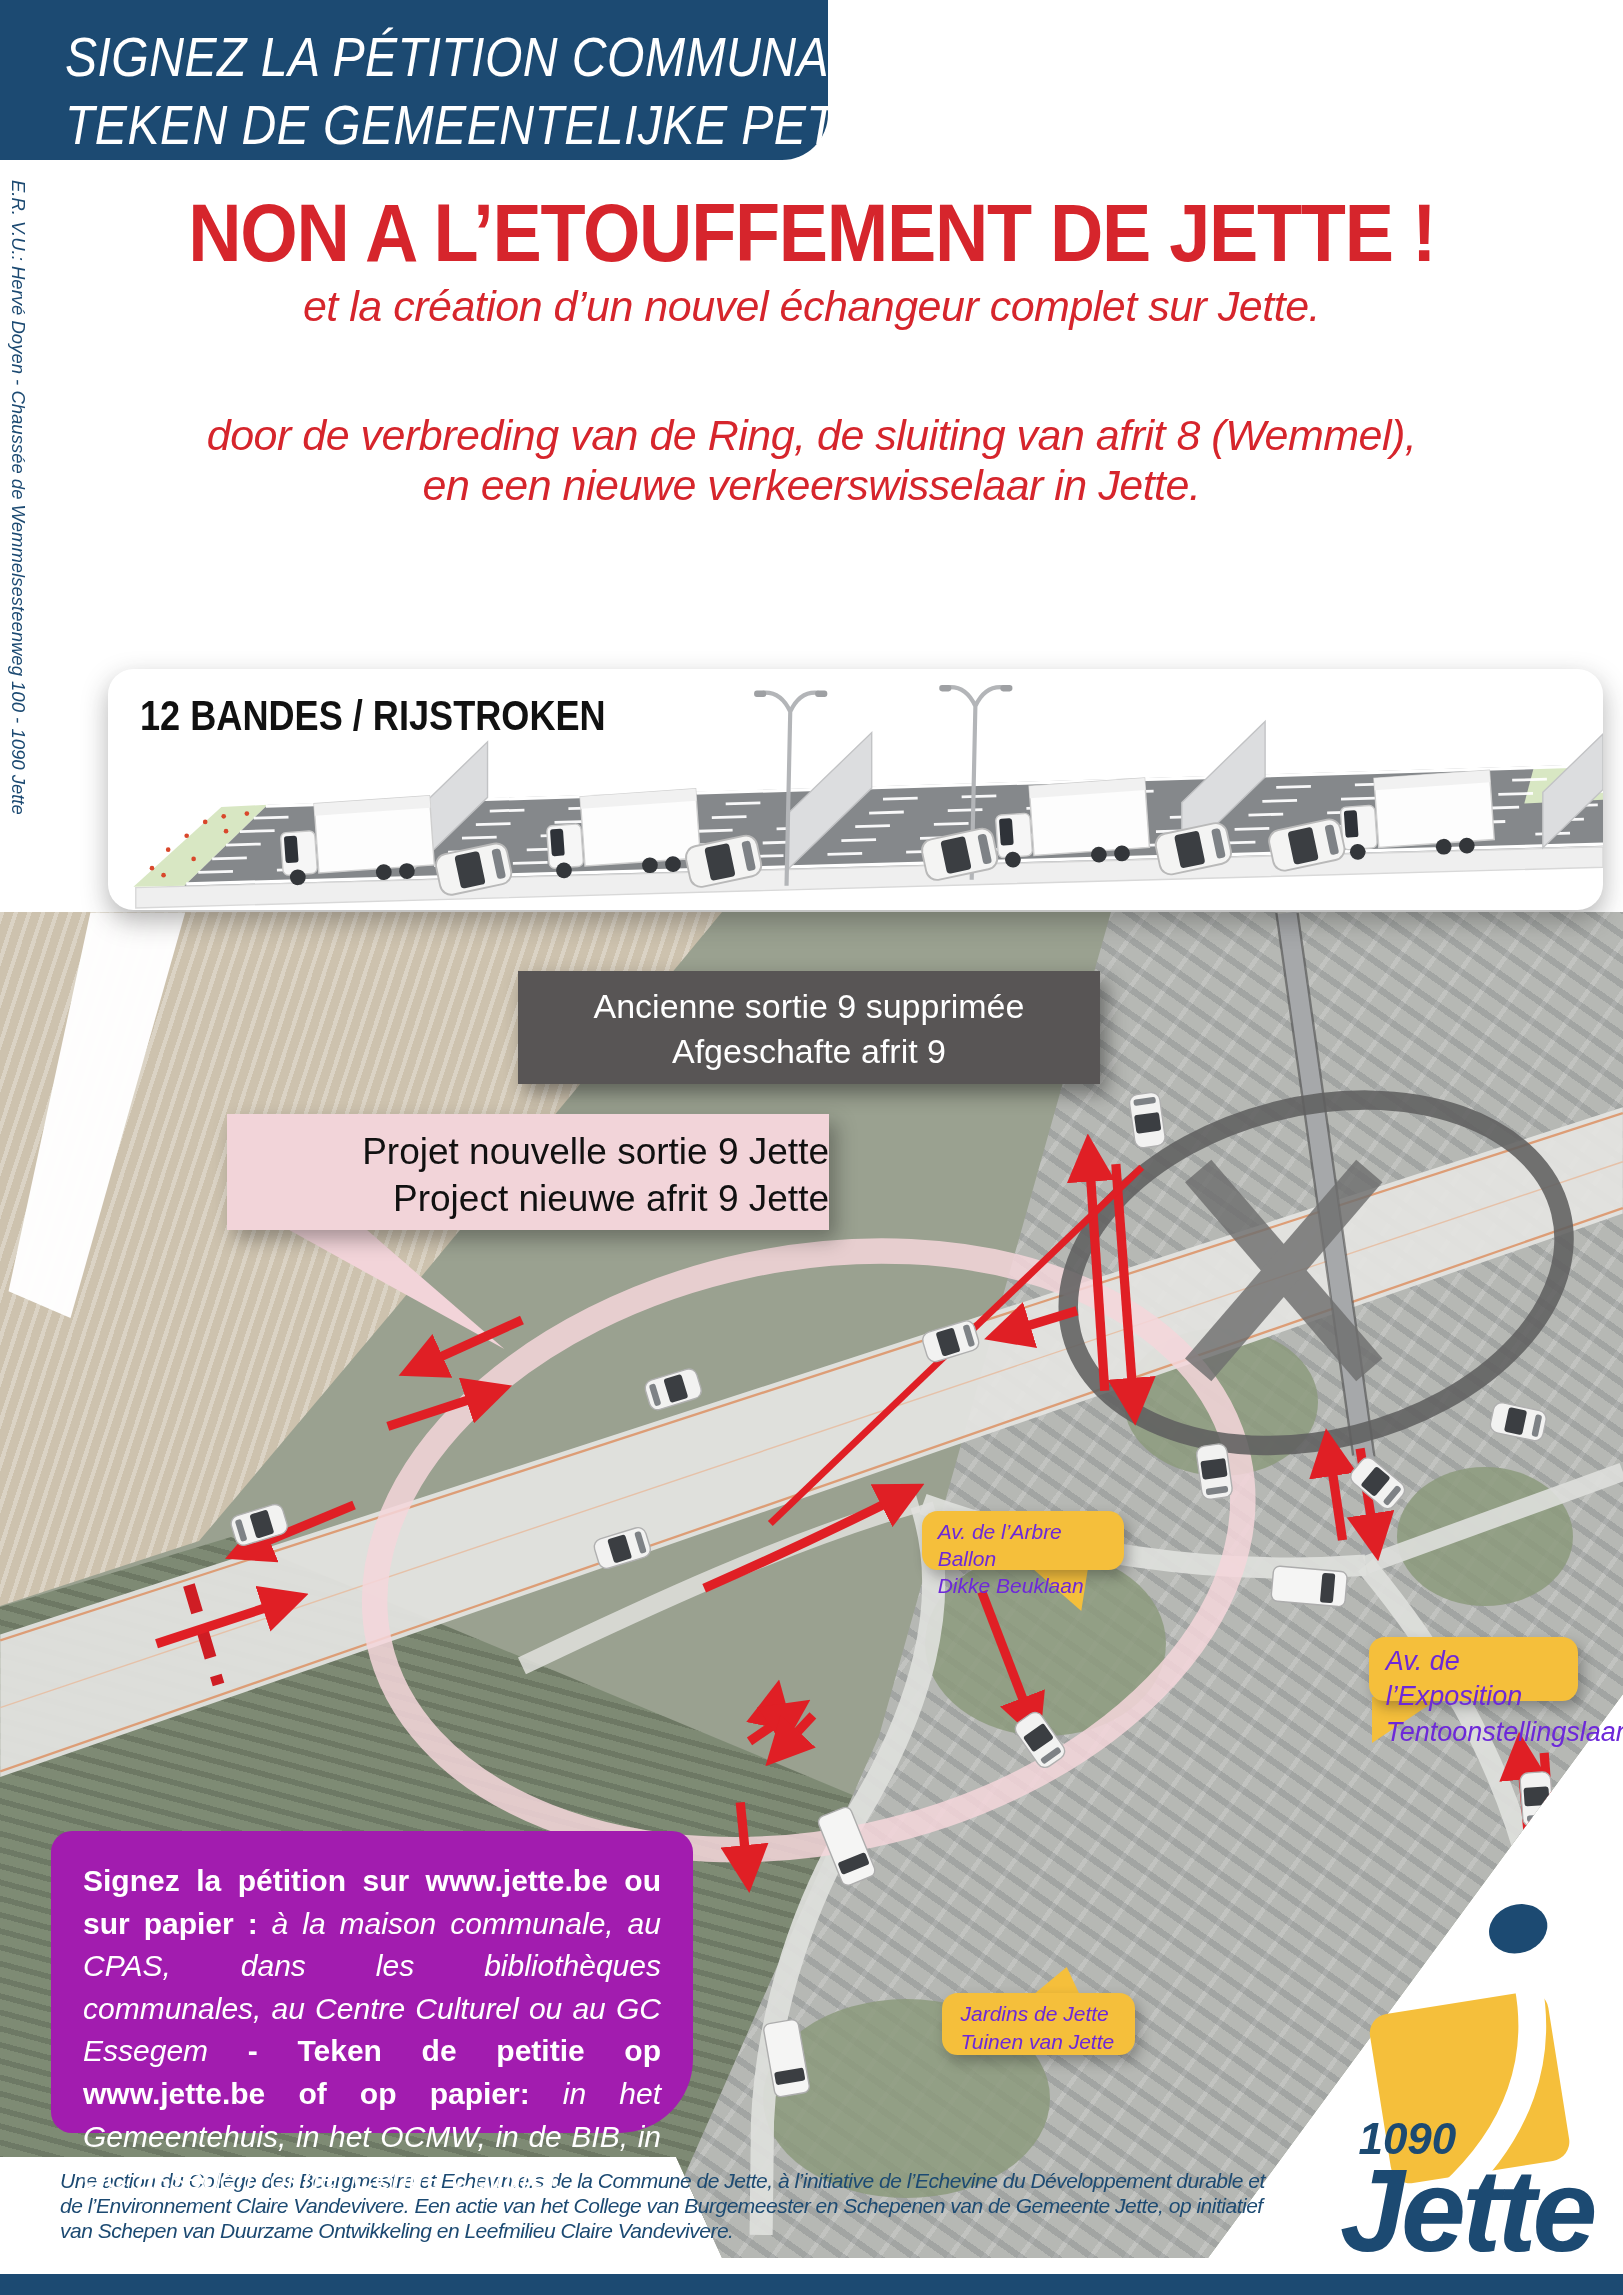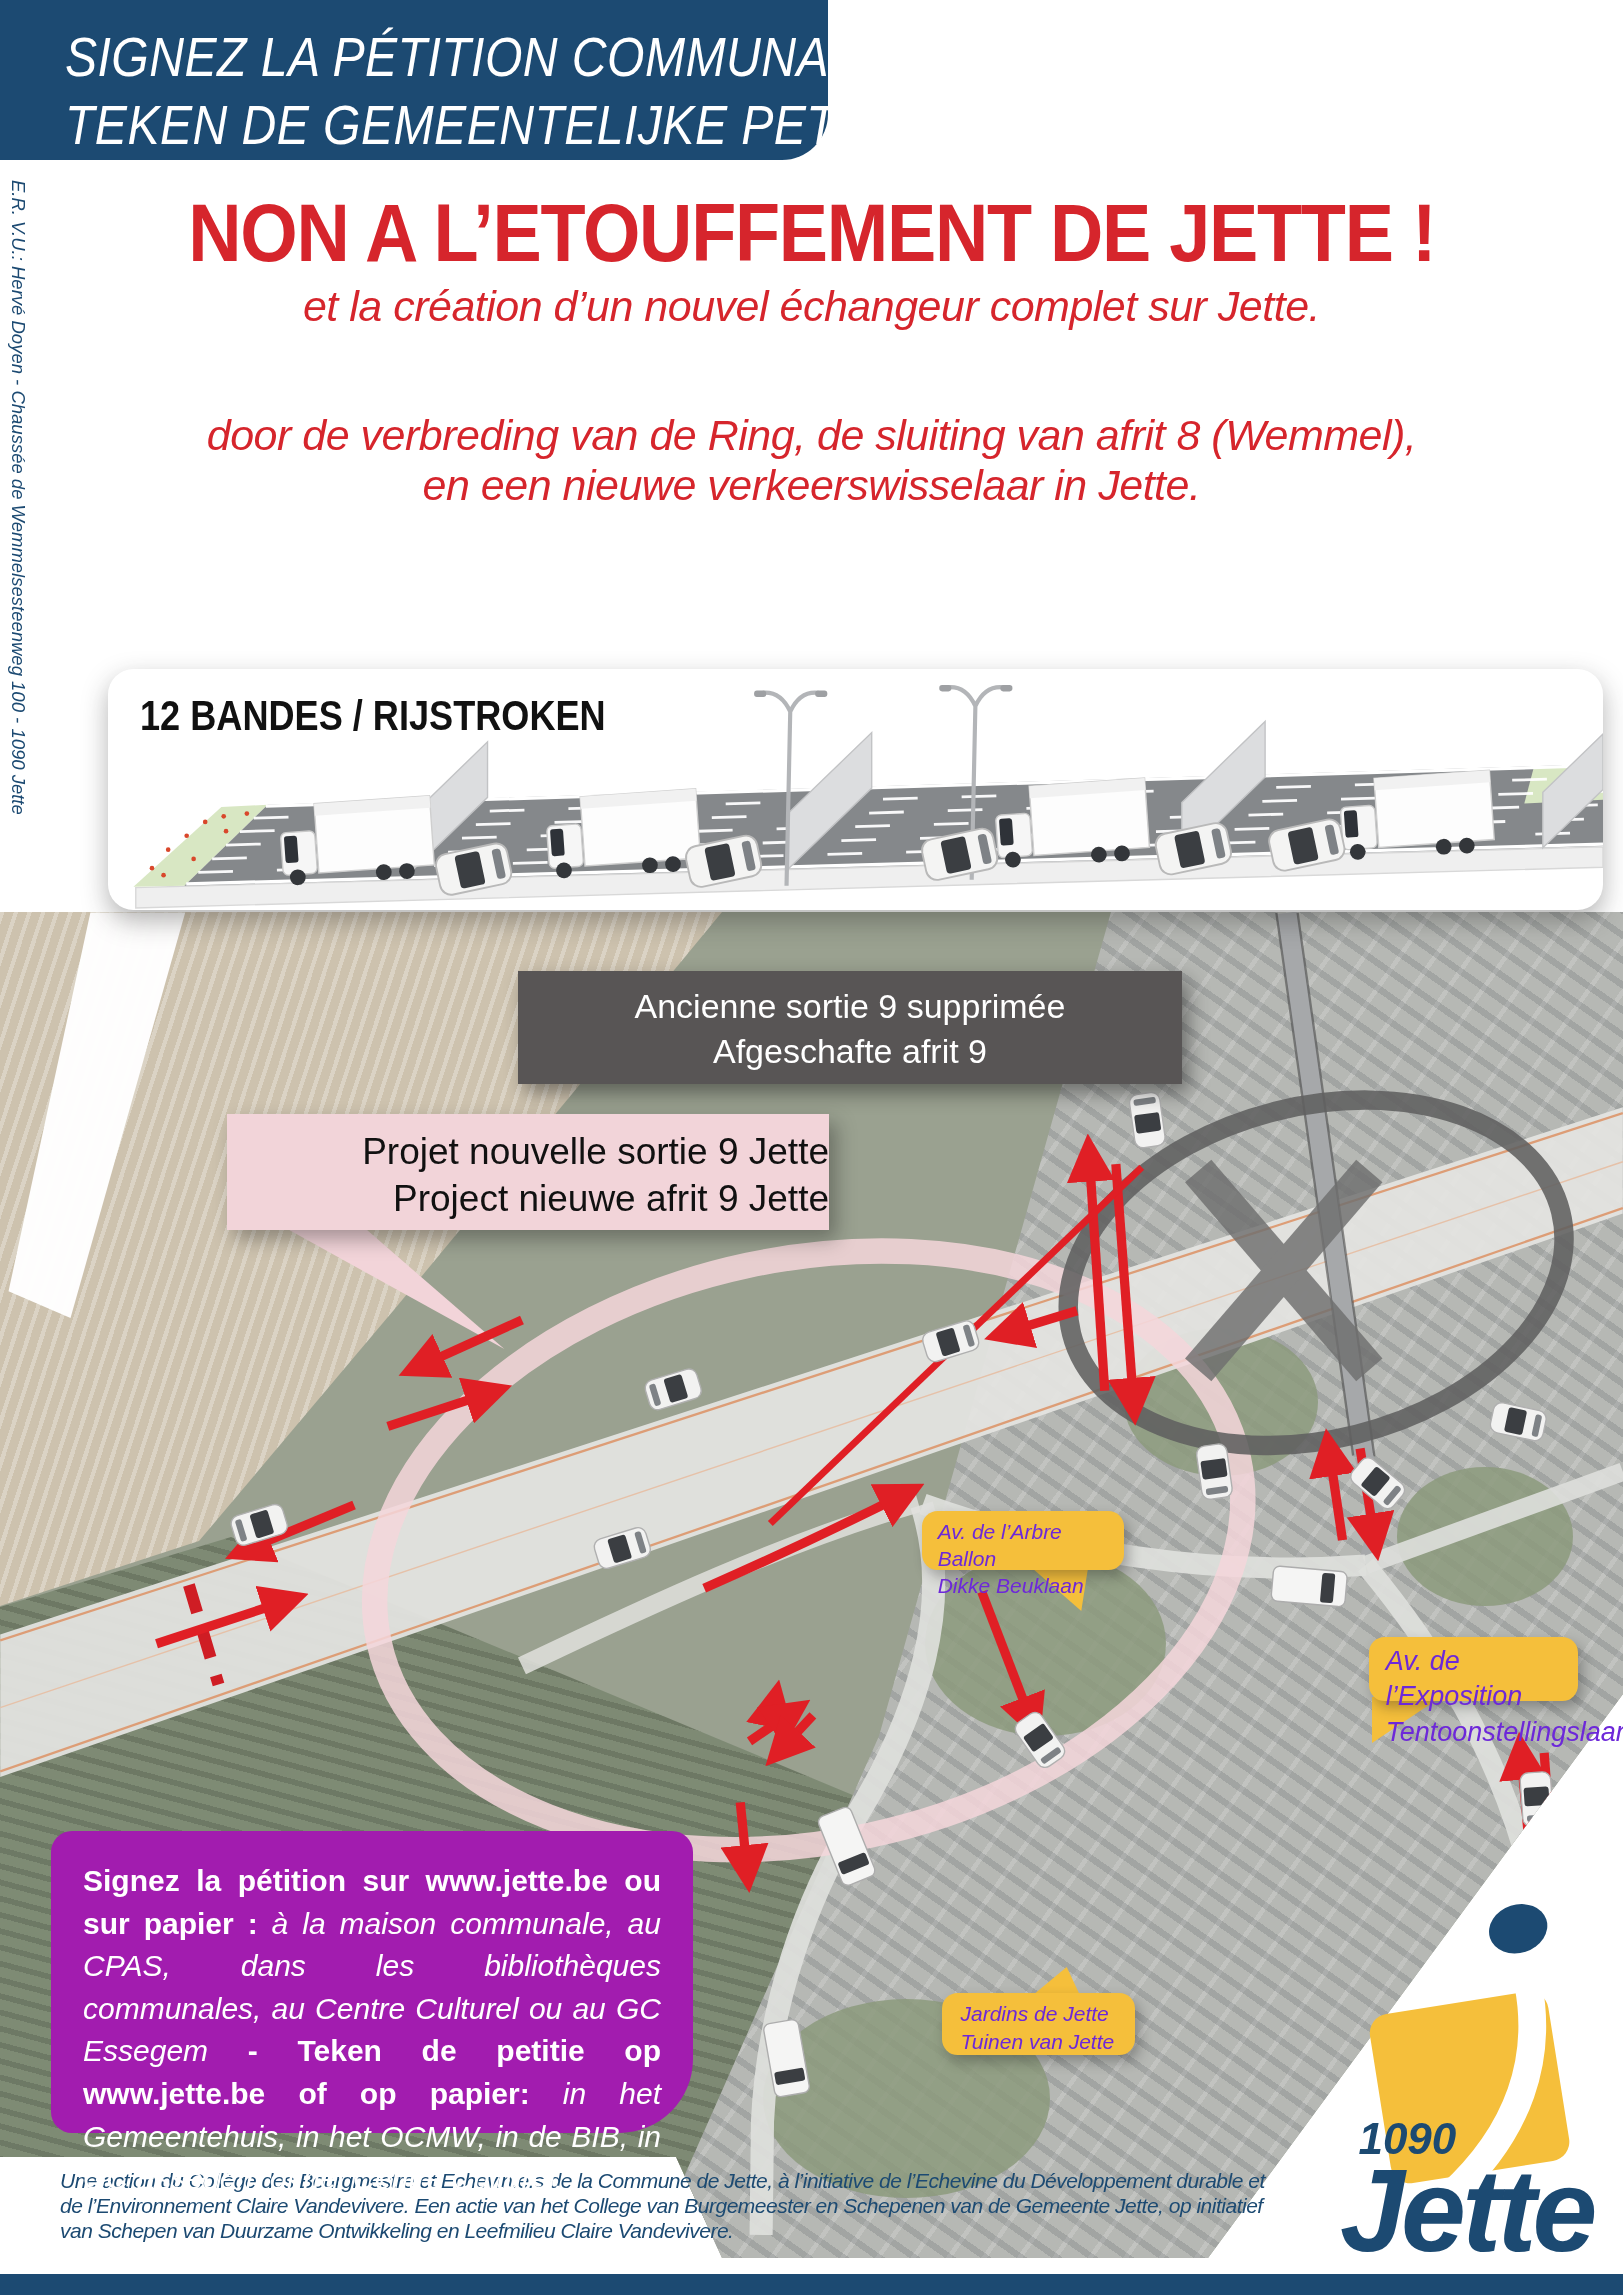--- a/index.html
+++ b/index.html
@@ -52,21 +52,21 @@
   .park{border-radius:50%;background:#8c9a7d;opacity:.85;}
   .park.p1{left:925px;top:639px;width:241px;height:185px;}
   .park.p2{left:1124px;top:416px;width:194px;height:148px;}
   .park.p3{left:1397px;top:555px;width:176px;height:139px;}
   .park.p4{left:763px;top:1087px;width:287px;height:199px;}
   .map-svg{position:absolute;left:0;top:912px;width:1623px;height:1346px;z-index:6;
        clip-path:polygon(0 0,1623px 0,1623px 782px,1208px 1346px,722px 1346px,676px 1245px,0 1245px);}
 
   
   .maplabel{position:absolute;z-index:8;text-align:center;}
-  .lbl-old{left:518px;top:971px;width:664px;height:113px;background:#585555;color:#fff;
+  .lbl-old{left:518px;top:971px;width:582px;height:113px;background:#585555;color:#fff;
            font-size:34px;line-height:1.32;padding-top:13px;box-shadow:7.4px 9.3px 18.5px rgba(20,20,20,.45);}
   .lbl-new{left:227px;top:1114px;width:602px;height:116px;background:#f2d4d9;color:#111;
            font-size:37px;line-height:1.28;padding-top:14px;box-shadow:7.4px 9.3px 18.5px rgba(20,20,20,.35);text-align:right;}
   .bubble{background:#f5bf3b;color:#6d28d9;font-style:italic;border-radius:15.7px;text-align:left;
           box-shadow:4.6px 6.5px 13px rgba(20,20,20,.30);}
   .lbl-arbre{left:922px;top:1511px;width:202px;height:59px;font-size:21px;line-height:1.3;padding:6.5px 0 0 15.7px;}
   .lbl-expo{left:1369px;top:1637px;width:209px;height:64px;font-size:27px;line-height:1.3;padding:7.4px 0 0 16.7px;}
   .lbl-jardins{left:942px;top:1993px;width:193px;height:62px;font-size:21px;line-height:1.3;padding:7.4px 0 0 18.5px;}
   .tail{position:absolute;background:#f5bf3b;z-index:7;}
   .tail-arbre{left:1032px;top:1568px;width:56px;height:43px;clip-path:polygon(0 0,100% 0,88% 100%);}

